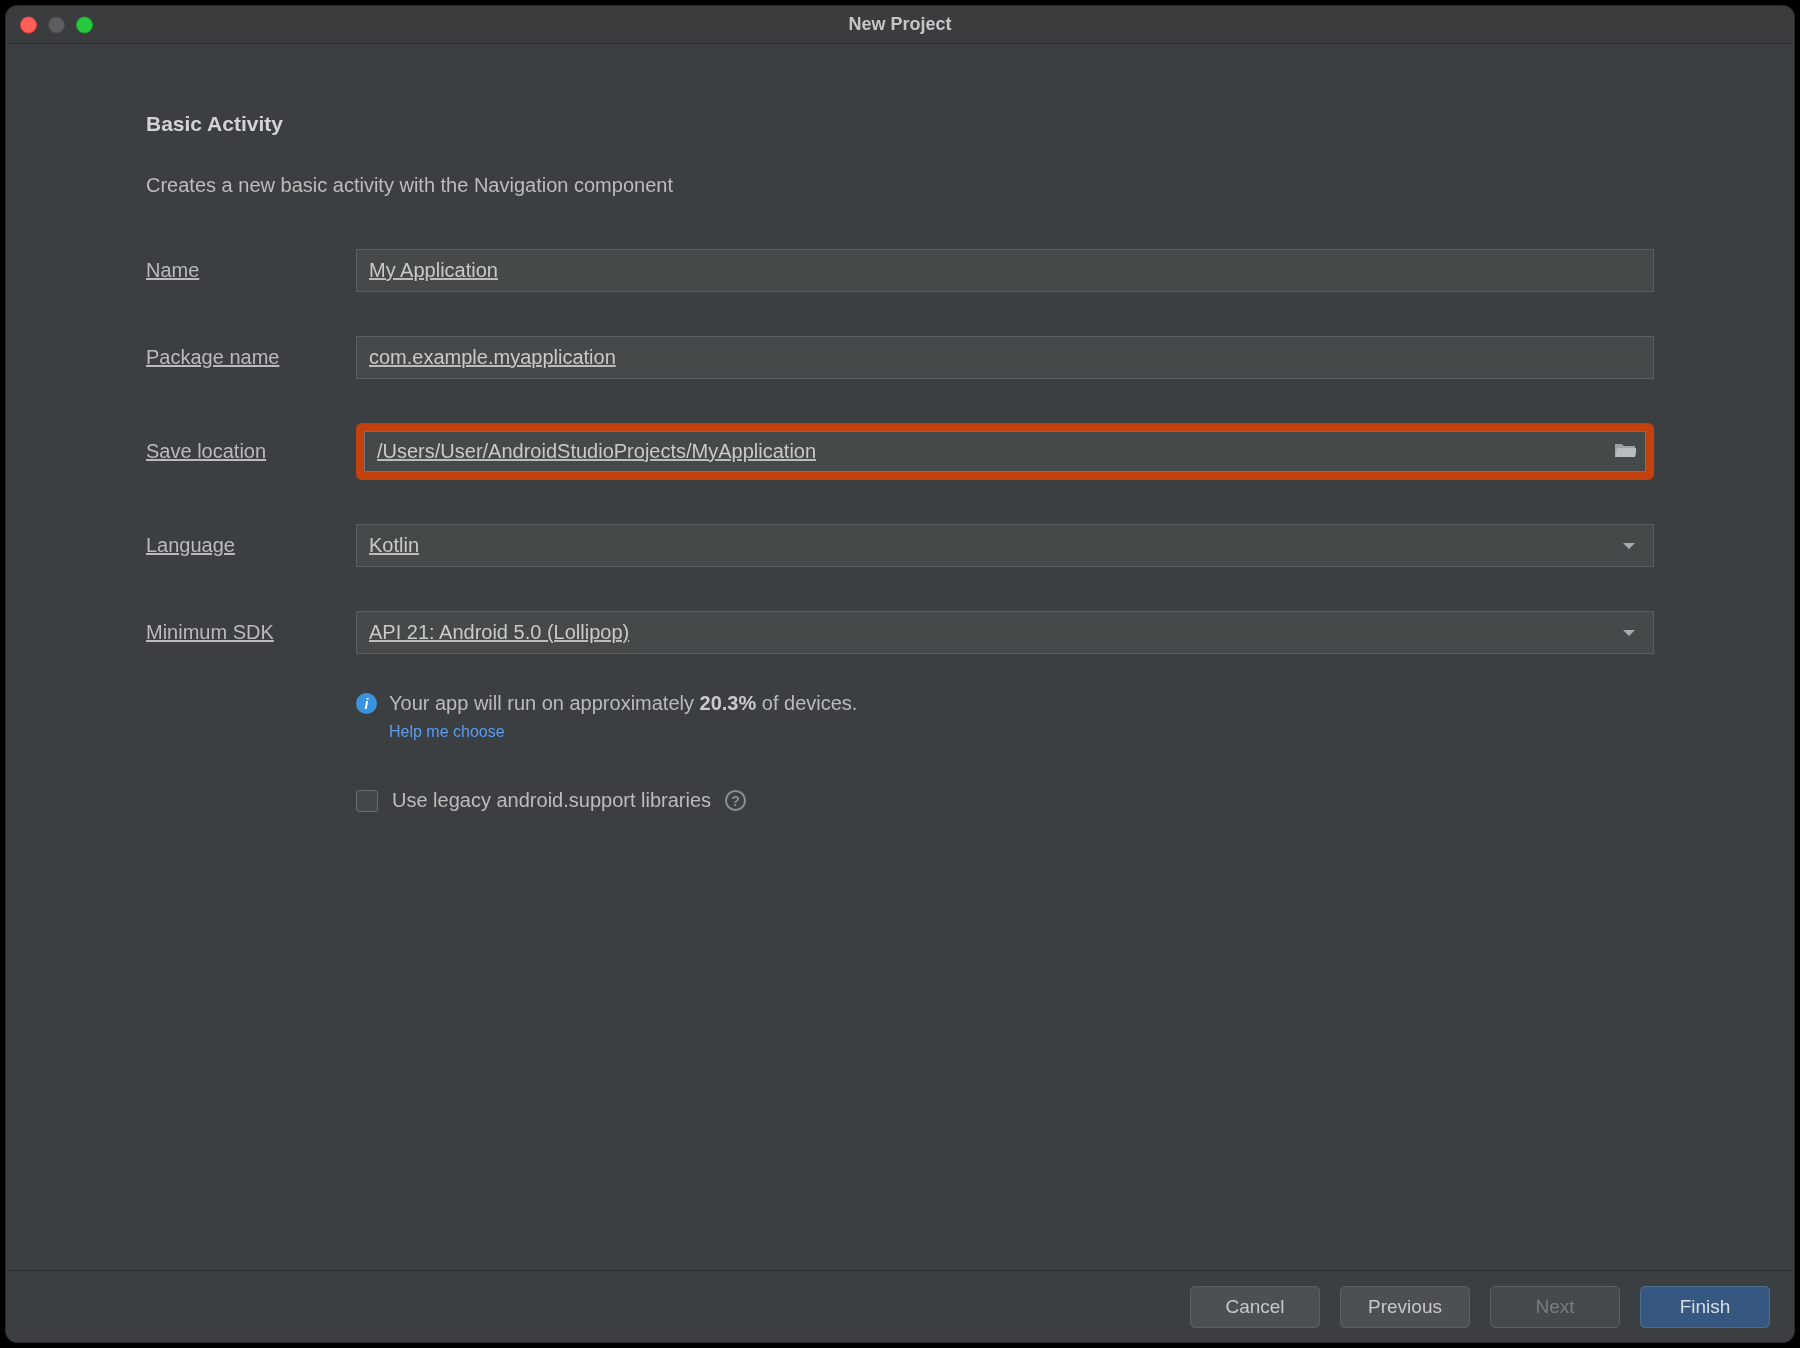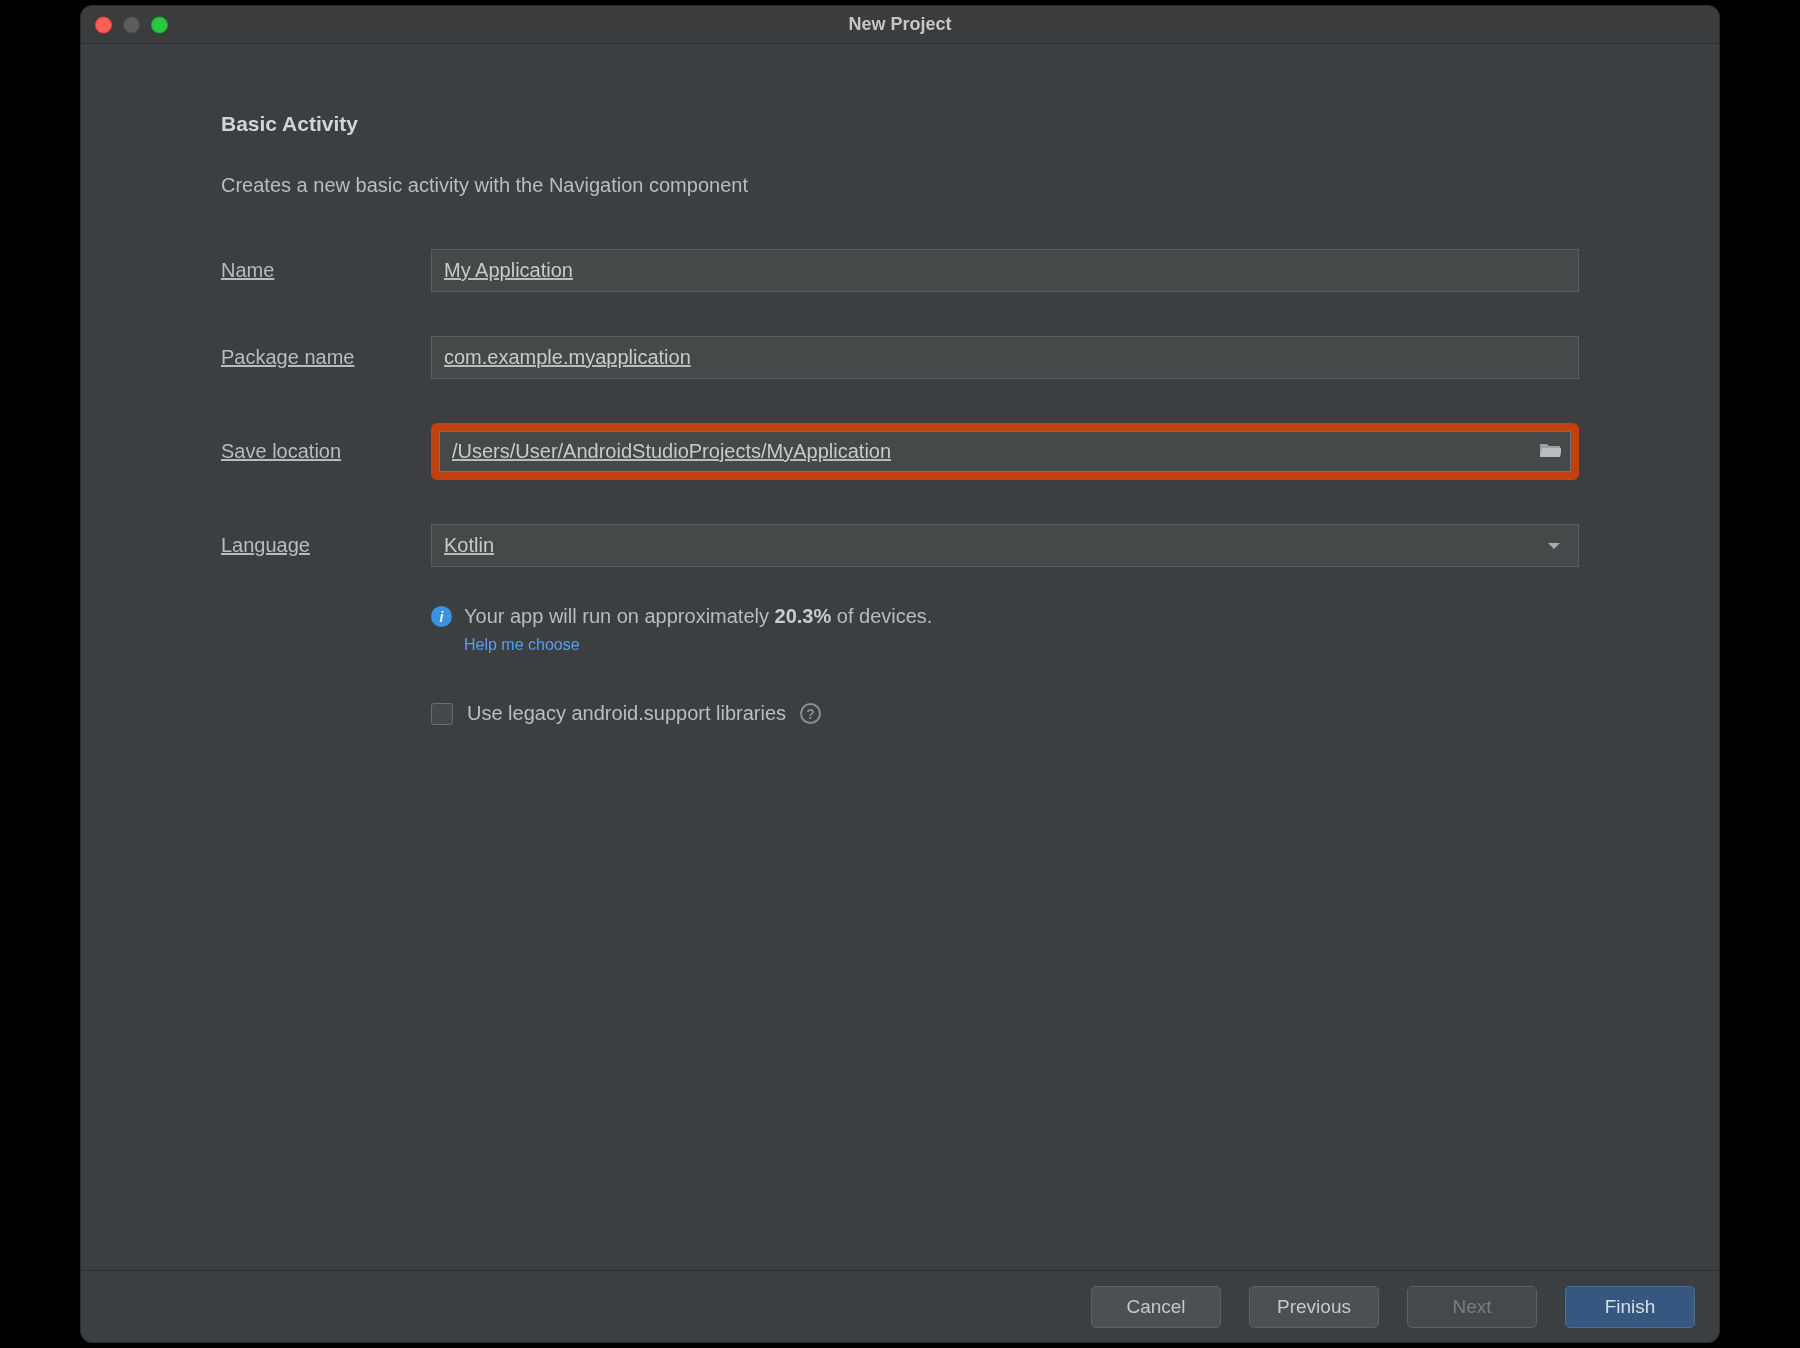--- a/index.html
+++ b/index.html
@@ -7,21 +7,21 @@
     background: #000;
     font-family: -apple-system, BlinkMacSystemFont, "Segoe UI", Arial, sans-serif;
     width: 1800px;
     height: 1348px;
     overflow: hidden;
     display: flex;
     align-items: center;
     justify-content: center;
   }
   .window {
-    width: 1640px;
+    width: 1790px;
     height: 1338px;
     background: #3c3f41;
     border-radius: 12px;
     border: 1px solid #2b2b2b;
     display: flex;
     flex-direction: column;
     overflow: hidden;
     box-shadow: 0 10px 40px rgba(0,0,0,0.5);
   }
   .titlebar {
@@ -190,21 +190,21 @@
     max-width: 660px;
   }
   .footer {
     height: 72px;
     background: #3c3f41;
     border-top: 1px solid #2e2f30;
     display: flex;
     align-items: center;
     justify-content: flex-end;
     padding-right: 24px;
-    gap: 28px;
+    gap: 20px;
   }
   .btn {
     min-width: 130px;
     height: 42px;
     border-radius: 5px;
     border: 1px solid #5d6163;
     background: #4c5052;
     color: #c6c8ca;
     font-size: 19px;
     display: flex;
@@ -265,20 +265,27 @@
     </div>
 
     <div class="form-row">
       <div class="form-label">Language</div>
       <div class="select">
         <span>Kotlin</span>
         <span class="chevron"></span>
       </div>
     </div>
 
+    <div class="form-row">
+      <div class="form-label">Minimum SDK</div>
+      <div class="select">
+        <span>API 21: Android 5.0 (Lollipop)</span>
+        <span class="chevron"></span>
+      </div>
+    </div>
 
     <div class="info-block">
       <div class="info-line">
         <span class="info-icon">i</span>
         <span>
           <span>Your app will run on approximately </span><b>20.3%</b><span> of devices.</span>
         </span>
       </div>
       <span class="link">Help me choose</span>
     </div>

